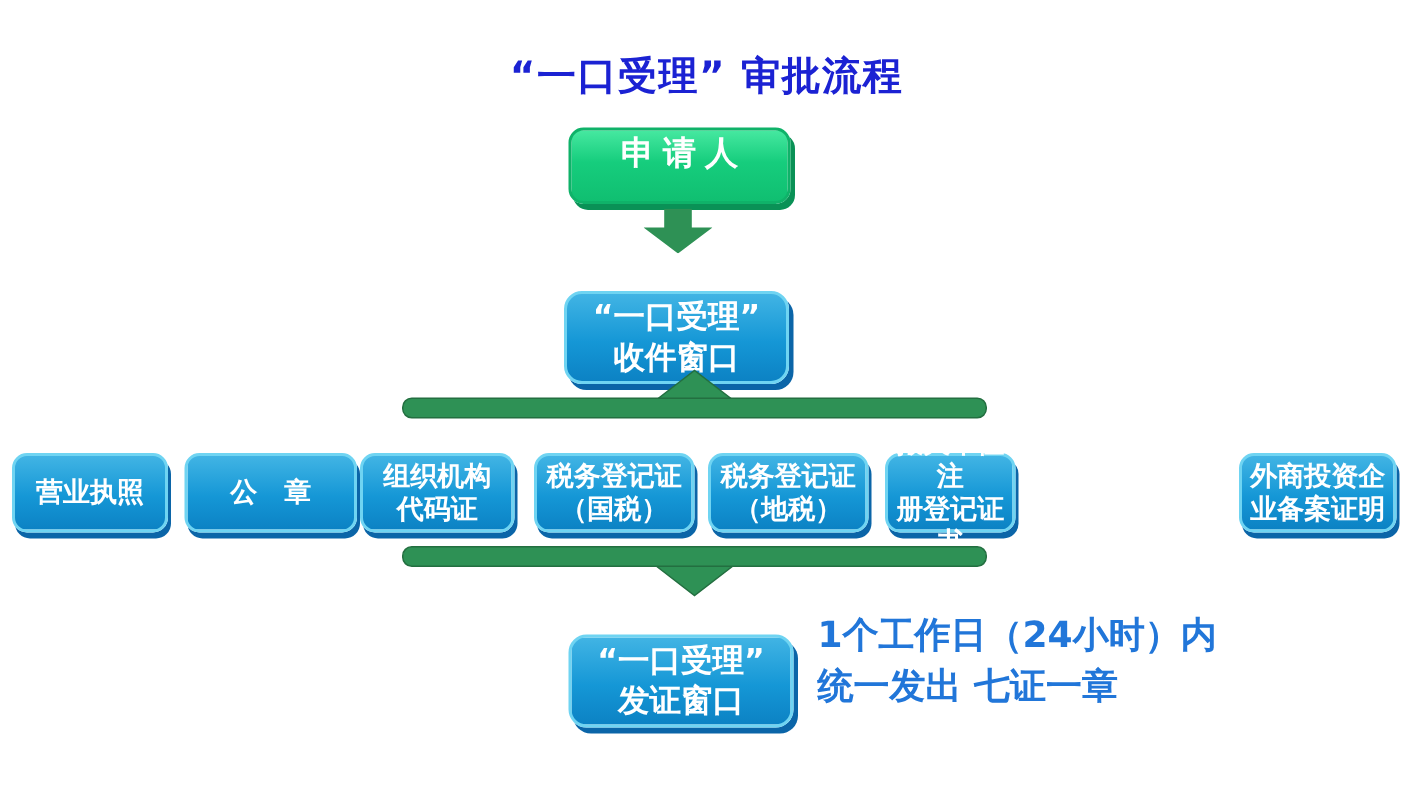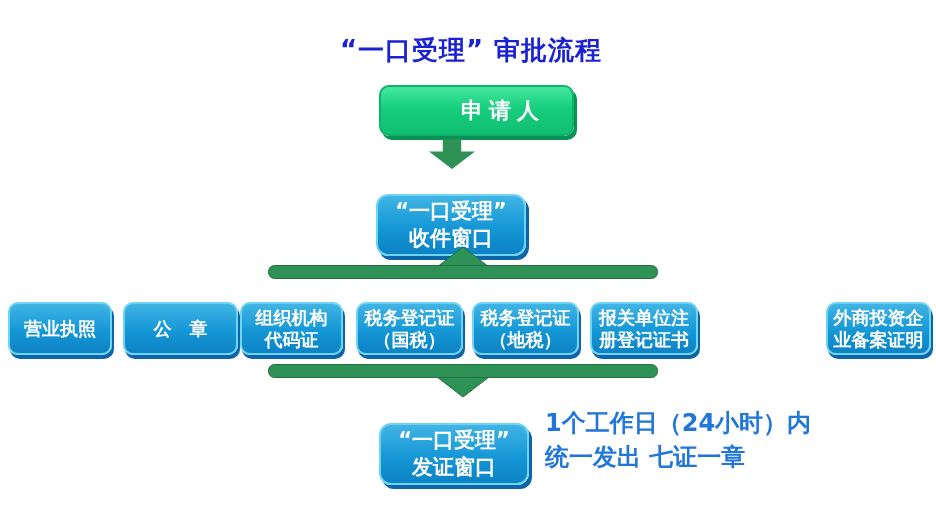--- a/index.html
+++ b/index.html
@@ -27,26 +27,25 @@
     margin-left: 20px;
   }
 
   
   .green-box {
     left: 379px; top: 85px; width: 144px; height: 47px;
     background: linear-gradient(180deg, #46e8a0 0%, #16cd7d 45%, #10bf71 100%);
     border: 2px solid #0fb269;
     border-radius: 10px;
     box-shadow: 3px 4px 0 #0a9156;
-    display: flex; align-items: center; justify-content: center;
+    display: flex; justify-content: center;
     color: #ffffff;
     font-size: 22px; font-weight: bold;
     letter-spacing: 6px;
     text-indent: 6px;
-    padding-left: 47px;
   }
 
   
   .blue-window {
     width: 146px;
     background: linear-gradient(180deg, #41b4e4 0%, #1597d6 55%, #0c82c4 100%);
     border: 2px solid #6fd4f2;
     border-radius: 12px;
     box-shadow: 3px 4px 0 #0b65a8;
     display: flex; flex-direction: column;
@@ -131,21 +130,21 @@
     <span>代码证</span>
   </div>
   <div class="abs doc-box" style="left:356px;width:107px">
     <span>税务登记证</span>
     <span>（国税）</span>
   </div>
   <div class="abs doc-box" style="left:472px;width:107px">
     <span>税务登记证</span>
     <span>（地税）</span>
   </div>
-  <div class="abs doc-box" style="left:590px;width:108px">
+  <div class="abs doc-box" style="left:590px;width:87px">
     <span>报关单位注</span>
     <span>册登记证书</span>
   </div>
   <div class="abs doc-box" style="left:826px;width:105px">
     <span>外商投资企</span>
     <span>业备案证明</span>
   </div>
 
   <svg class="abs bracket-bottom" width="390" height="35" viewBox="0 0 390 35">
     <polygon points="169,13 195,33 221,13" fill="#2e9155" stroke="#236f40" stroke-width="1"></polygon>

